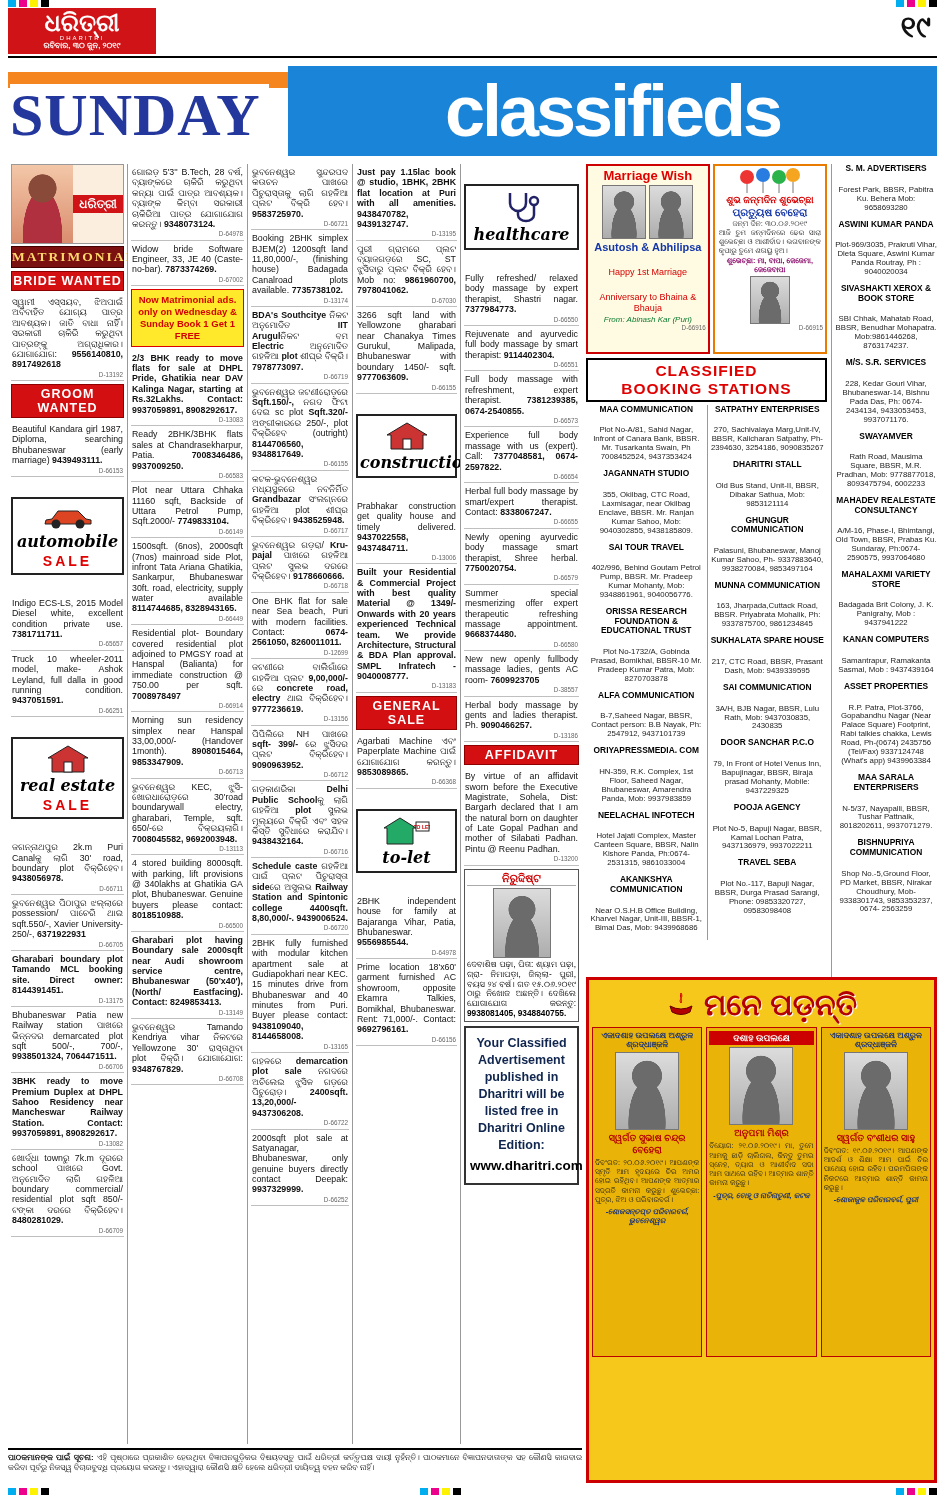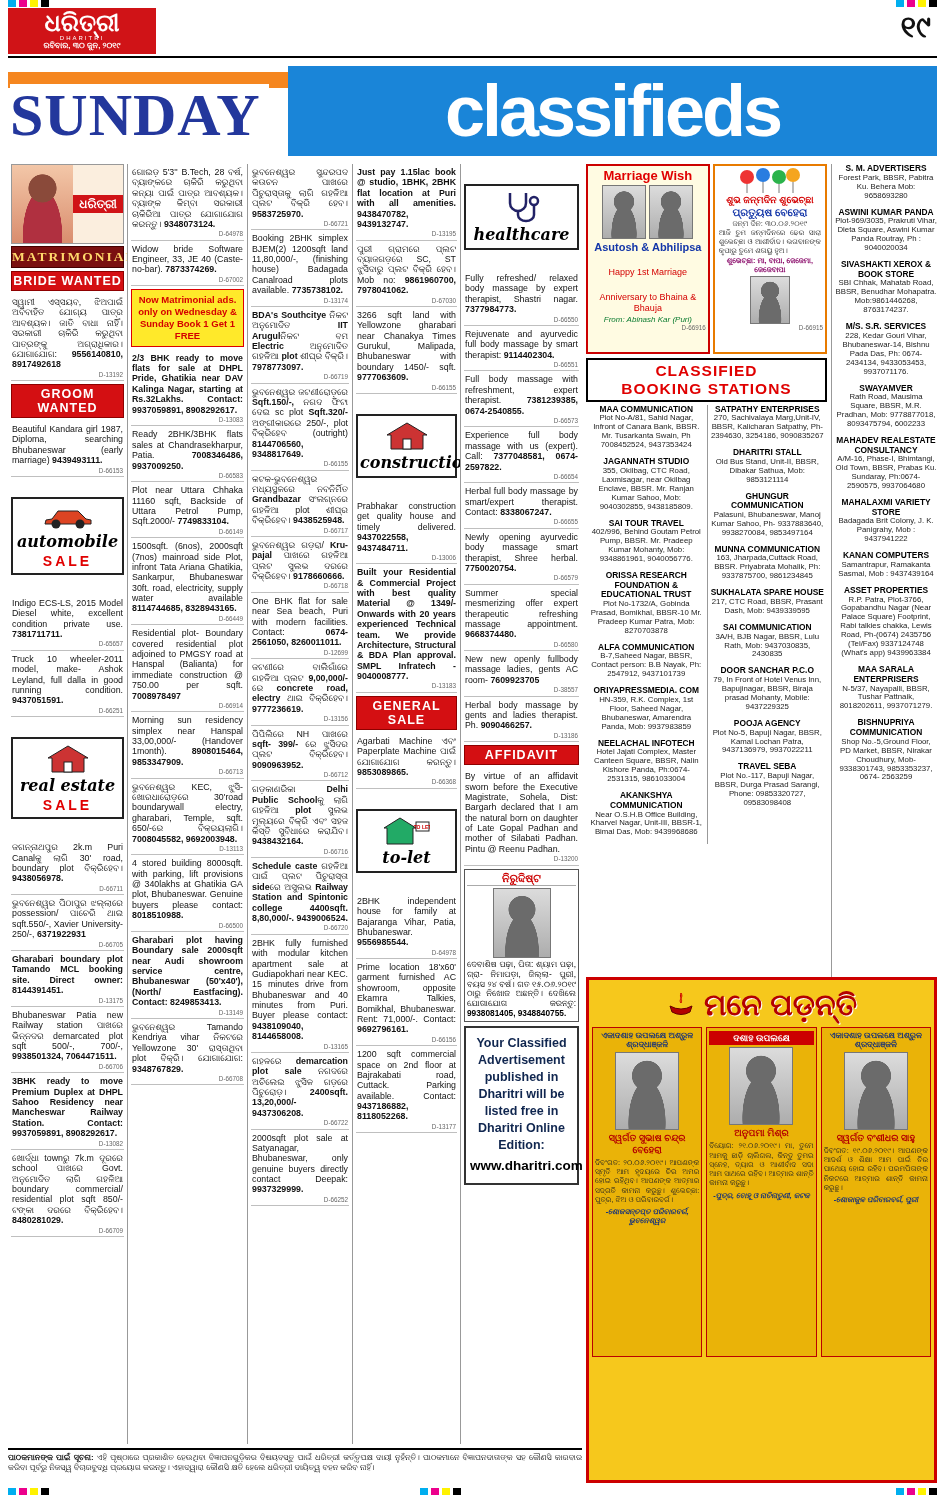--- a/index.html
+++ b/index.html
@@ -85,21 +85,21 @@
   .balloons { height:26px; }
 
   .booking-title { border:2px solid #000; margin:4px 0 3px; text-align:center; padding:2px 0; }
   .booking-title div { color:#e00000; font-weight:bold; font-size:15.5px; letter-spacing:1px; line-height:1.15; }
   .booking-cols { display:flex; }
   .booking-col { width:50%; padding:0 3px; overflow:hidden; }
   .booking-col + .booking-col { border-left:1px solid #999; }
 
   .station { text-align:center; margin-bottom:7px; }
   .station-name { font-weight:bold; font-size:8.4px; line-height:1.15; }
-  .station-details { font-size:7.8px; line-height:1.15; color:#222; }
+  .station-details { font-size:7.8px; line-height:1.15; color:#222;margin-top:12px; }
 
   
   .obit { position:absolute; left:0; bottom:0; width:351px; height:506px; background:#f6c81c; border:3px solid #c00; padding:3px; }
   .obit-titlebar { display:flex; align-items:center; justify-content:center; gap:8px; height:44px; }
   .obit-title { font-size:30px; font-weight:bold; color:#b30000; text-shadow:1px 1px 0 #fff; }
   .obit-panels { display:flex; gap:4px; height:330px; }
   .obit-panel { flex:1; background:#eab308; border:1px solid #b00; padding:3px 2px; text-align:center; overflow:hidden; }
   .obit-header { color:#14307c; font-weight:bold; font-size:8.2px; line-height:1.15; margin-bottom:2px; }
   .obit-panel.center .obit-header { background:#c00; color:#fff; padding:2px 0; font-size:9px; }
   .obit-photo { width:64px; height:78px; margin:2px auto; }
@@ -405,24 +405,20 @@
     <div class="cat-name">to-let</div>
     
   </div>
         <div class="ad">
     <span class="ad-text">2BHK independent house for family at Bajaranga Vihar, Patia, Bhubaneswar. <b>9556985544.</b></span>
     <span class="ad-id">D-64978</span>
   </div>
         <div class="ad">
     <span class="ad-text">Prime location 18'x60' garment furnished AC showroom, opposite Ekamra Talkies, Bomikhal, Bhubaneswar. Rent: 71,000/-. Contact: <b>9692796161.</b></span>
     <span class="ad-id">D-66156</span>
-  </div>
-        <div class="ad">
-    <span class="ad-text">1200 sqft commercial space on 2nd floor at Bajrakabati road, Cuttack. Parking available. Contact: <b>9437186882, 8118052268.</b></span>
-    <span class="ad-id">D-13177</span>
   </div>
       </div>
     <div class="ncol c5">
         <div class="category">
     
     
     <span class="cat-icon">
       <svg width="40" height="32" viewBox="0 0 40 32">
               <path d="M8 2 L8 12 a8 8 0 0 0 16 0 L24 2" fill="none" stroke="#226" stroke-width="2.5"></path>
               <path d="M16 20 L16 24 a8 6 0 0 0 16 0 L32 14" fill="none" stroke="#226" stroke-width="2.5"></path>

